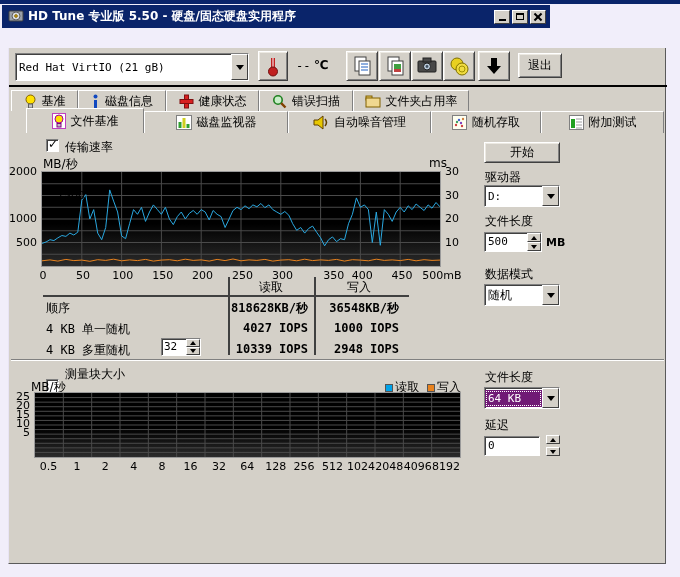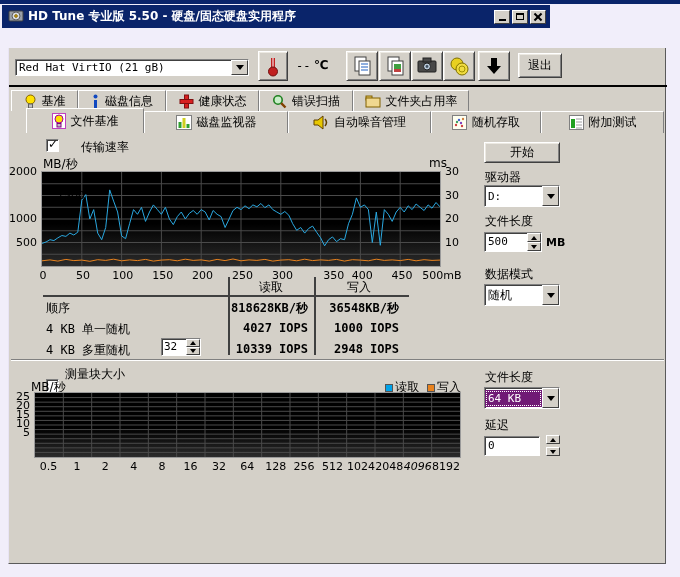--- a/index.html
+++ b/index.html
@@ -75,21 +75,21 @@
         </div>
       <div class="winbtn">
           <div class="glyph-close"></div>
         </div>
     </div>
   </div>
 
 
   <div id="client" class="abs">
 
-    <div class="abs combo sunken" style="left:6px;top:11px;width:234px;height:17px">
+    <div class="abs combo sunken" style="left:6px;top:5px;width:234px;height:28px">
       <span class="val">Red Hat VirtIO (21 gB)</span>
       <span class="drop">
           <span class="tri-down"></span>
         </span>
     </div>
     <div class="abs raised tbtn" style="left:249px;top:3px;width:30px;height:30px">
       <svg width="16" height="22">
         <line x1="8" y1="3" x2="8" y2="14" stroke="#c02020" stroke-width="4"></line>
         <line x1="8" y1="3" x2="8" y2="14" stroke="#fff" stroke-width="1"></line>
         <circle cx="8" cy="16.5" r="4.5" fill="#c02020" stroke="#701010"></circle>
@@ -222,21 +222,21 @@
             <line x1="7" y1="4" x2="13" y2="4" stroke="#a0a0a0"></line>
             <line x1="7" y1="7" x2="13" y2="7" stroke="#a0a0a0"></line>
             <line x1="7" y1="10" x2="13" y2="10" stroke="#a0a0a0"></line>
             <line x1="7" y1="13" x2="13" y2="13" stroke="#a0a0a0"></line>
           </svg>
         <span>附加测试</span>
       </div>
     </div>
 
     <div class="abs checkbox checked" id="cb-transfer" style="left:37px;top:91px"></div>
-    <span class="abs" style="left:72px;top:91px">传输速率</span>
+    <span class="abs" style="left:56px;top:91px">传输速率</span>
 
     <span class="abs" style="left:34px;top:108px">MB/秒</span>
     <span class="abs" style="left:420px;top:108px">ms</span>
     <div class="abs plot" id="top-plot" style="left:32px;top:123px;width:400px;height:96px">
         <svg width="398" height="94" style="display: block;">
           <line x1="39.8" y1="0" x2="39.8" y2="94" stroke="#4a4a4a" stroke-width="1"></line>
           <line x1="79.6" y1="0" x2="79.6" y2="94" stroke="#4a4a4a" stroke-width="1"></line>
           <line x1="119.4" y1="0" x2="119.4" y2="94" stroke="#4a4a4a" stroke-width="1"></line>
           <line x1="159.2" y1="0" x2="159.2" y2="94" stroke="#4a4a4a" stroke-width="1"></line>
           <line x1="199" y1="0" x2="199" y2="94" stroke="#4a4a4a" stroke-width="1"></line>
@@ -365,21 +365,21 @@
         <span class="tick" style="left: 104.7px; width: 40px; text-align: center; top: 412px;">4</span>
         <span class="tick" style="left: 133.1px; width: 40px; text-align: center; top: 412px;">8</span>
         <span class="tick" style="left: 161.5px; width: 40px; text-align: center; top: 412px;">16</span>
         <span class="tick" style="left: 189.9px; width: 40px; text-align: center; top: 412px;">32</span>
         <span class="tick" style="left: 218.3px; width: 40px; text-align: center; top: 412px;">64</span>
         <span class="tick" style="left: 246.7px; width: 40px; text-align: center; top: 412px;">128</span>
         <span class="tick" style="left: 275.1px; width: 40px; text-align: center; top: 412px;">256</span>
         <span class="tick" style="left: 303.5px; width: 40px; text-align: center; top: 412px;">512</span>
         <span class="tick" style="left: 331.9px; width: 40px; text-align: center; top: 412px;">1024</span>
         <span class="tick" style="left: 360.3px; width: 40px; text-align: center; top: 412px;">2048</span>
-        <span class="tick" style="left: 388.7px; width: 40px; text-align: center; top: 412px; font-style: italic;">4096</span>
+        <span class="tick" style="left: 388.7px; width: 40px; text-align: center; top: 412px;">4096</span>
         <span class="tick" style="left: 417.1px; width: 40px; text-align: center; top: 412px;">8192</span>
       </div>
 
     <div class="abs raised tbtn" style="left:475px;top:94px;width:76px;height:21px">
       <span>开始</span>
     </div>
 
     <span class="abs" style="left:476px;top:121px">驱动器</span>
     <div class="abs combo sunken" style="left:475px;top:137px;width:76px;height:22px">
       <span class="val">D:</span>

